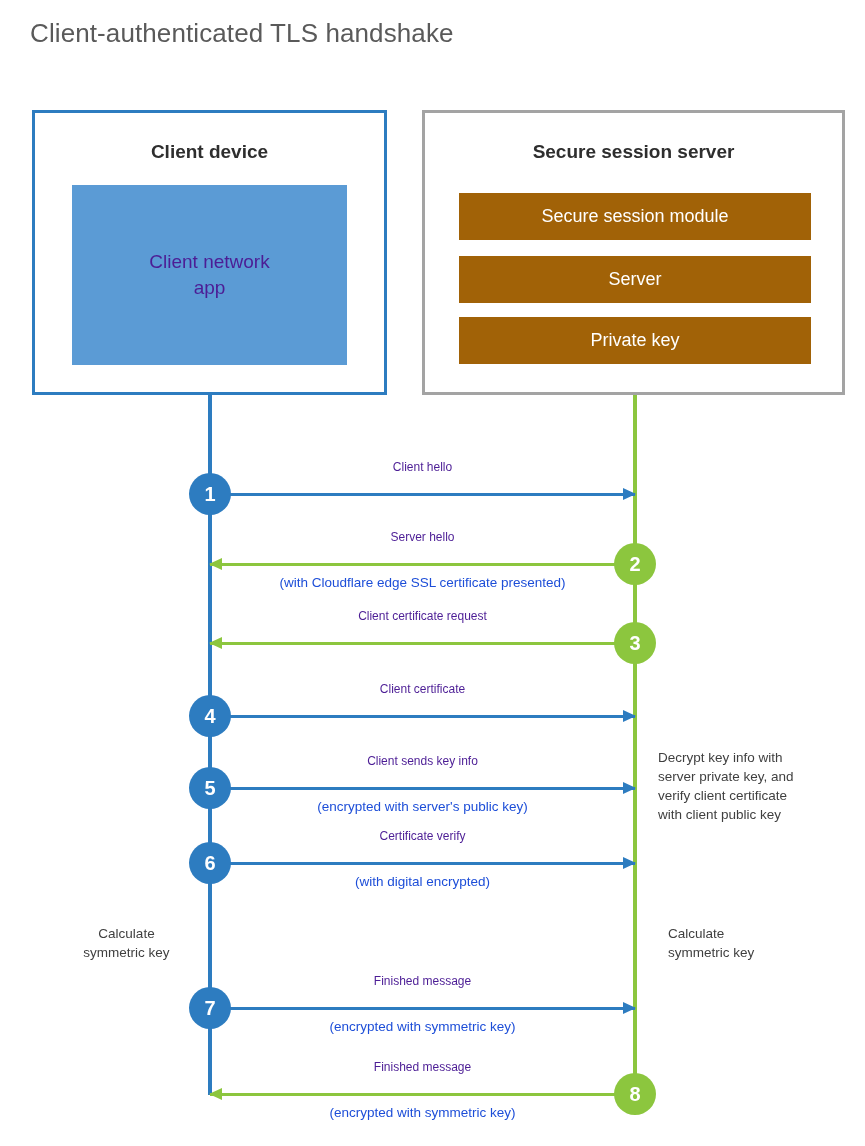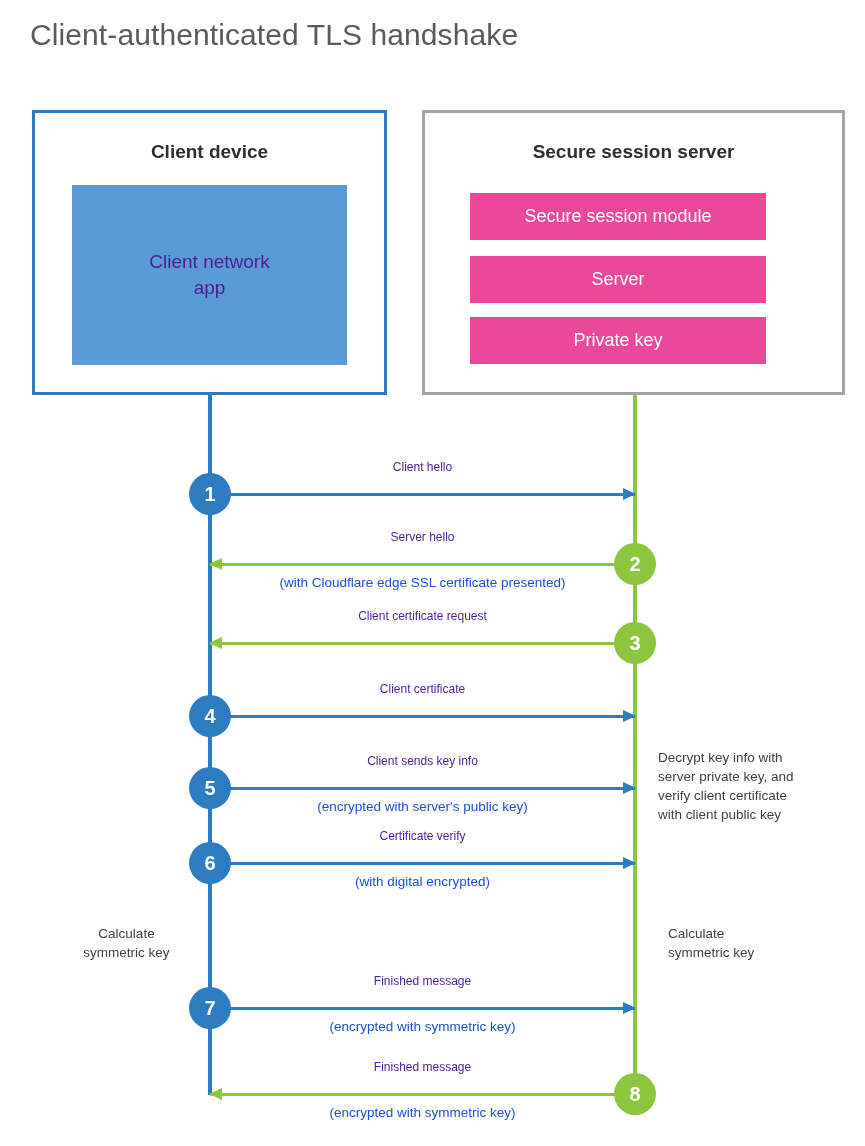--- a/index.html
+++ b/index.html
@@ -18,21 +18,21 @@
     height: 1146px;
     background: #ffffff;
     overflow: hidden;
   }
 
   
   #diagram-title {
     position: absolute;
     left: 30px;
     top: 18px;
-    font-size: 30px;
+    font-size: 26px;
     font-weight: 400;
     color: #5a5a5a;
     letter-spacing: 0.1px;
     white-space: nowrap;
   }
 
   
   .participant-box {
     position: absolute;
     background: #ffffff;
@@ -77,24 +77,24 @@
     display: flex;
     align-items: center;
     justify-content: center;
     text-align: center;
   }
   #client-app-block .lbl { white-space: pre-line; }
 
   
   .server-bar {
     position: absolute;
-    left: 45px;
-    width: 296px;
+    left: 34px;
+    width: 352px;
     height: 47px;
-    background: #ec4899;
+    background: #a16207;
     color: #ffffff;
     font-size: 18px;
     display: flex;
     align-items: center;
     justify-content: center;
     text-align: center;
   }
   #server-bar-0 { top: 80px; }
   #server-bar-1 { top: 143px; }
   #server-bar-2 { top: 204px; }

